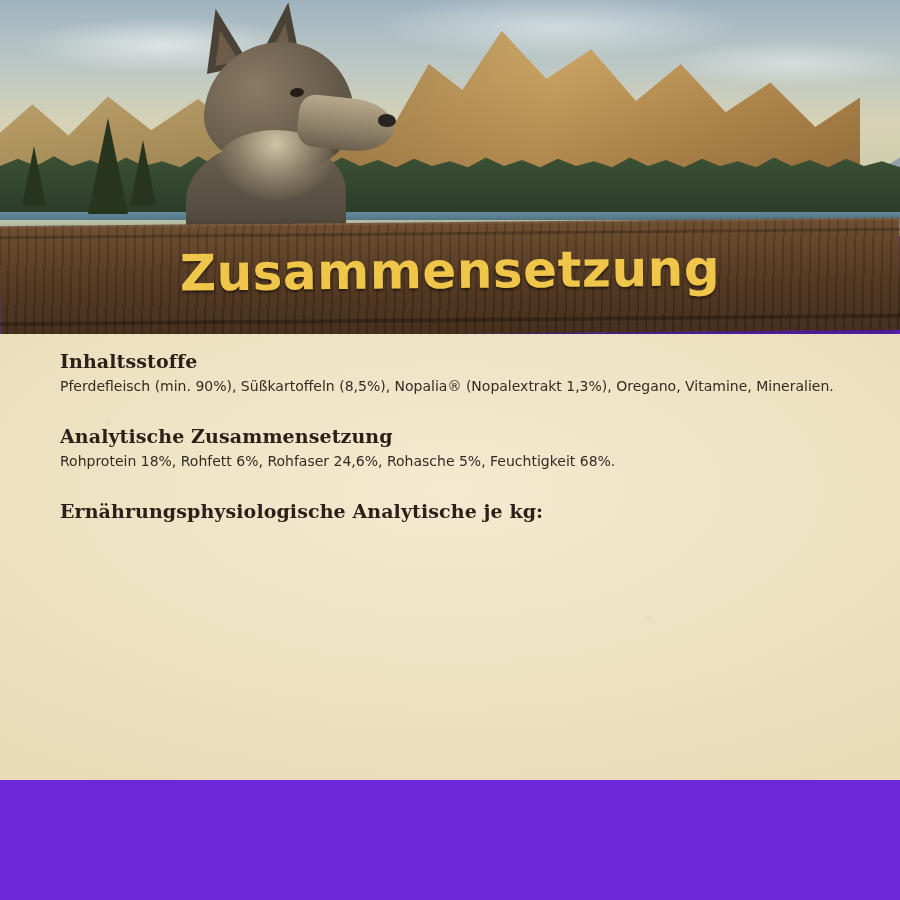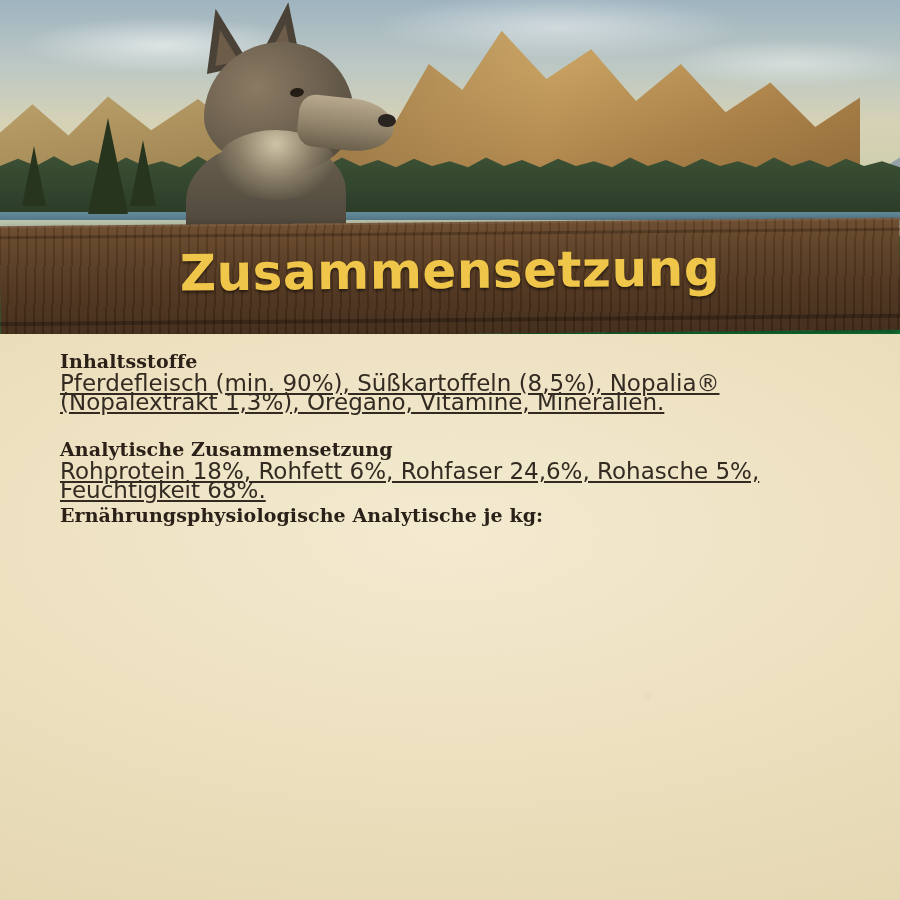--- a/index.html
+++ b/index.html
@@ -11,21 +11,21 @@
     height: 900px;
     font-family: "Liberation Sans", sans-serif;
     background: #f0e6c8;
     overflow: hidden;
   }
 
   .poster {
     position: relative;
     width: 900px;
     height: 900px;
-    background: #15803d;
+    background: #6d28d9;
     overflow: hidden;
   }
 
   
   .hero {
     position: absolute;
     top: 0; left: 0;
     width: 900px;
     height: 236px;
     overflow: hidden;
@@ -206,21 +206,21 @@
     font-size: 50px;
     letter-spacing: .5px;
     color: #f0c64a;
     text-shadow: 0 2px 3px rgba(0,0,0,.55);
   }
 
   
   .content {
     position: absolute;
     left: 0; top: 334px;
-    width: 900px; height: 566px;
+    width: 900px; height: 446px;
     background:
       radial-gradient(ellipse 900px 420px at 50% 35%, #f3ead0 0%, #ece0bf 55%, #e5d7b2 100%);
     padding: 0;
   }
   .content::before {
     content: "";
     position: absolute;
     inset: 0;
     background:
       radial-gradient(circle at 12% 20%, rgba(0,0,0,.03) 0 2px, rgba(0,0,0,0) 3px),
@@ -239,27 +239,26 @@
     margin: 0 0 2px 0;
     font-family: "DejaVu Serif", serif;
     font-weight: bold;
     font-size: 19px;
     color: #2b2118;
     letter-spacing: .1px;
   }
   p.body {
     margin: 0;
     font-family: "DejaVu Sans", sans-serif;
-    font-size: 23px;
-    line-height: 19px;
+    font-size: 14px;
+    line-height: 25px;
     color: #332b22;
-    text-decoration: underline;
   }
   .block { margin-bottom: 26px; }
-  .block.tight { margin-bottom: 4px; }
+  .block.tight { margin-bottom: 26px; }
   .gap-sm { height: 14px; }
 </style>
 </head>
 <body>
 
 <div class="poster">
 
   <div class="hero">
     <div class="sky"></div>
     <div class="sky-clouds"></div>

